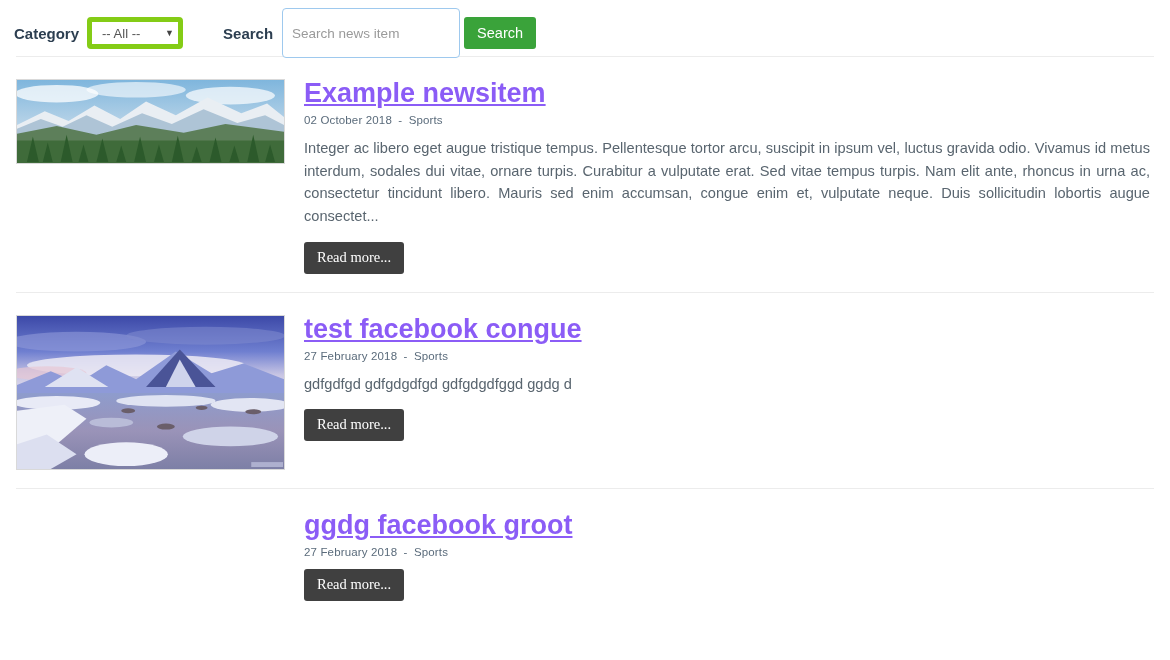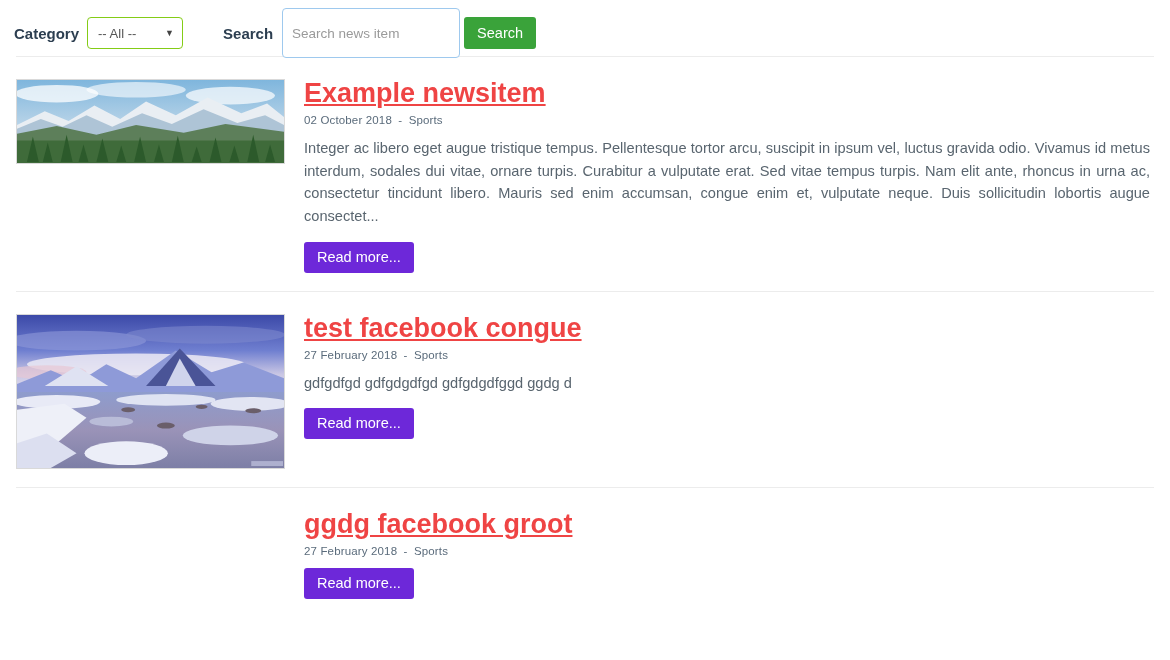--- a/index.html
+++ b/index.html
@@ -34,21 +34,21 @@
   select.cat-select {
     appearance: none;
     -webkit-appearance: none;
     -moz-appearance: none;
     width: 96px;
     height: 32px;
     padding: 0 24px 0 10px;
     font-size: 13px;
     color: #555;
     background: #ffffff;
-    border: 1px solid #84cc16;
+    border: 5px solid #84cc16;
     border-radius: 4px;
     font-family: "Liberation Sans", sans-serif;
     text-align: left;
     cursor: pointer;
   }
   .select-arrow {
     position: absolute;
     right: 9px; top: 50%;
     transform: translateY(-50%);
     pointer-events: none;
@@ -121,21 +121,21 @@
     padding-left: 16px;
     padding-right: 4px;
     min-width: 0;
   }
 
   a.news-title {
     display: inline-block;
     font-size: 27px;
     line-height: 1.08;
     font-weight: bold;
-    color: #ef4444;
+    color: #8b5cf6;
     text-decoration: underline;
     text-decoration-thickness: 2px;
     text-underline-offset: 2px;
     margin: 0 0 6px 0;
     font-family: "Liberation Sans", sans-serif;
     cursor: pointer;
   }
 
   .news-meta {
     font-size: 11.5px;
@@ -150,28 +150,28 @@
     line-height: 1.55;
     color: #59656f;
     text-align: justify;
     margin: 0 0 14px 0;
     white-space: pre-wrap;
   }
   .news-text.no-justify { text-align: left; }
 
   a.read-more {
     display: inline-block;
-    background: #6d28d9;
+    background: #404040;
     color: #ffffff;
     font-size: 14.5px;
     padding: 7px 13px 8px 13px;
     border-radius: 3px;
     text-decoration: none;
     cursor: pointer;
-    font-family: Liberation Sans, sans-serif;
+    font-family: Liberation Serif, serif;
   }
 </style>
 </head>
 <body>
 
 <div class="page">
 
   <div class="filter-bar">
 
     <span class="filter-label">Category</span>

